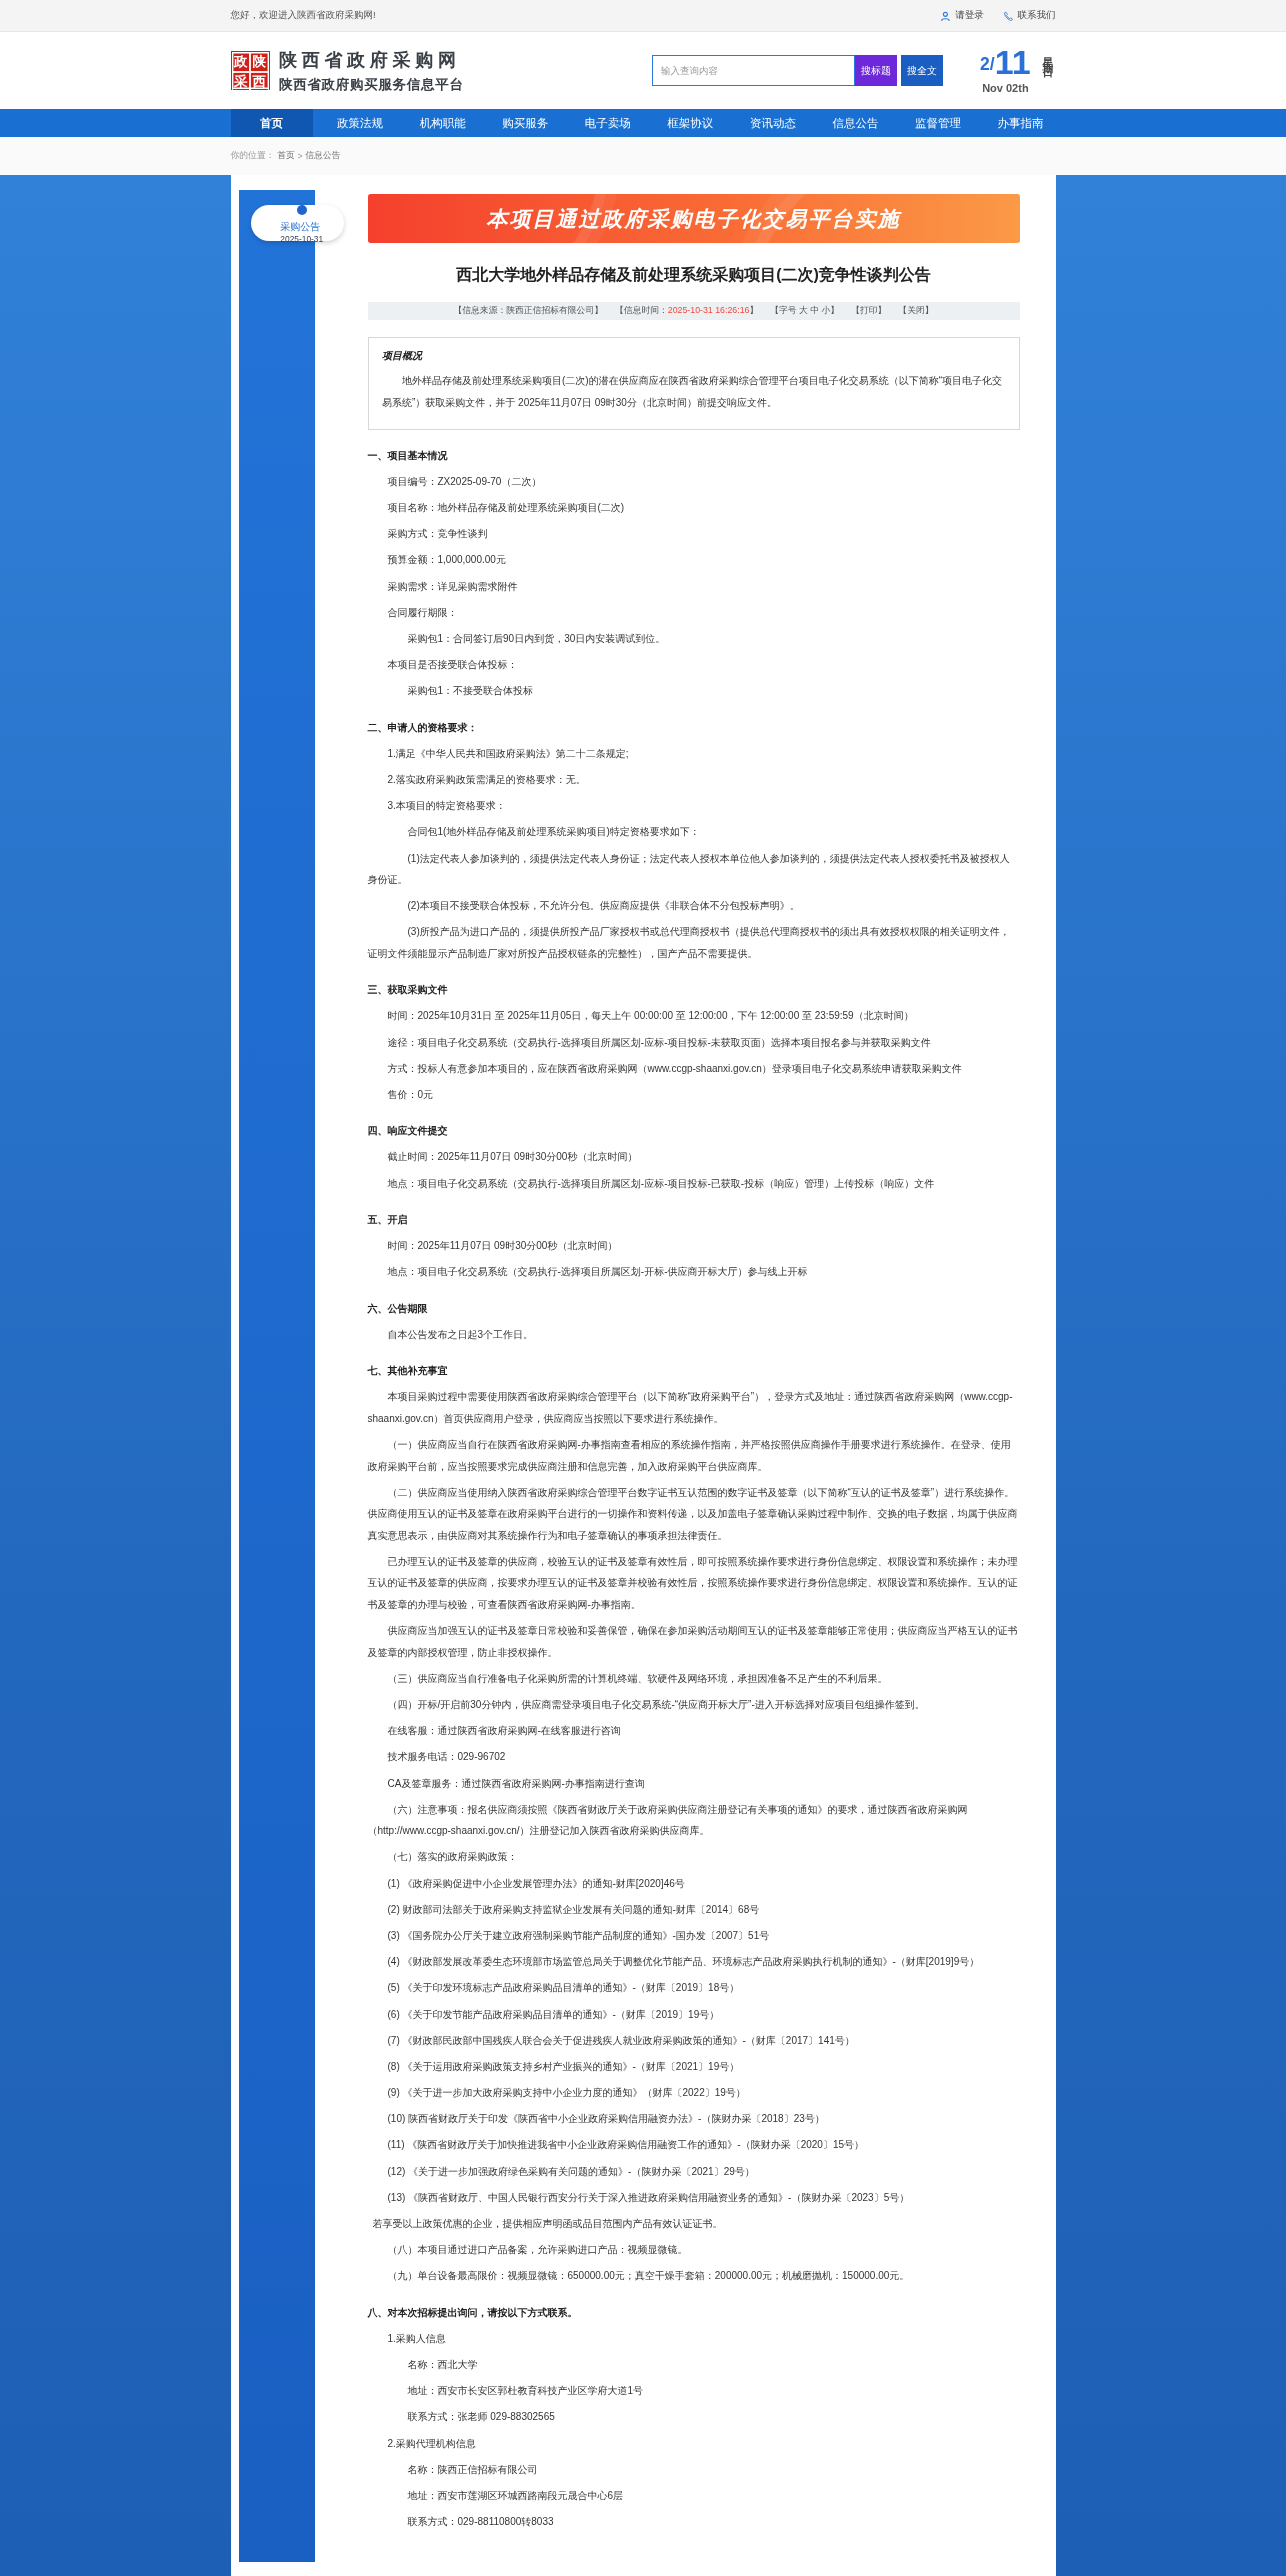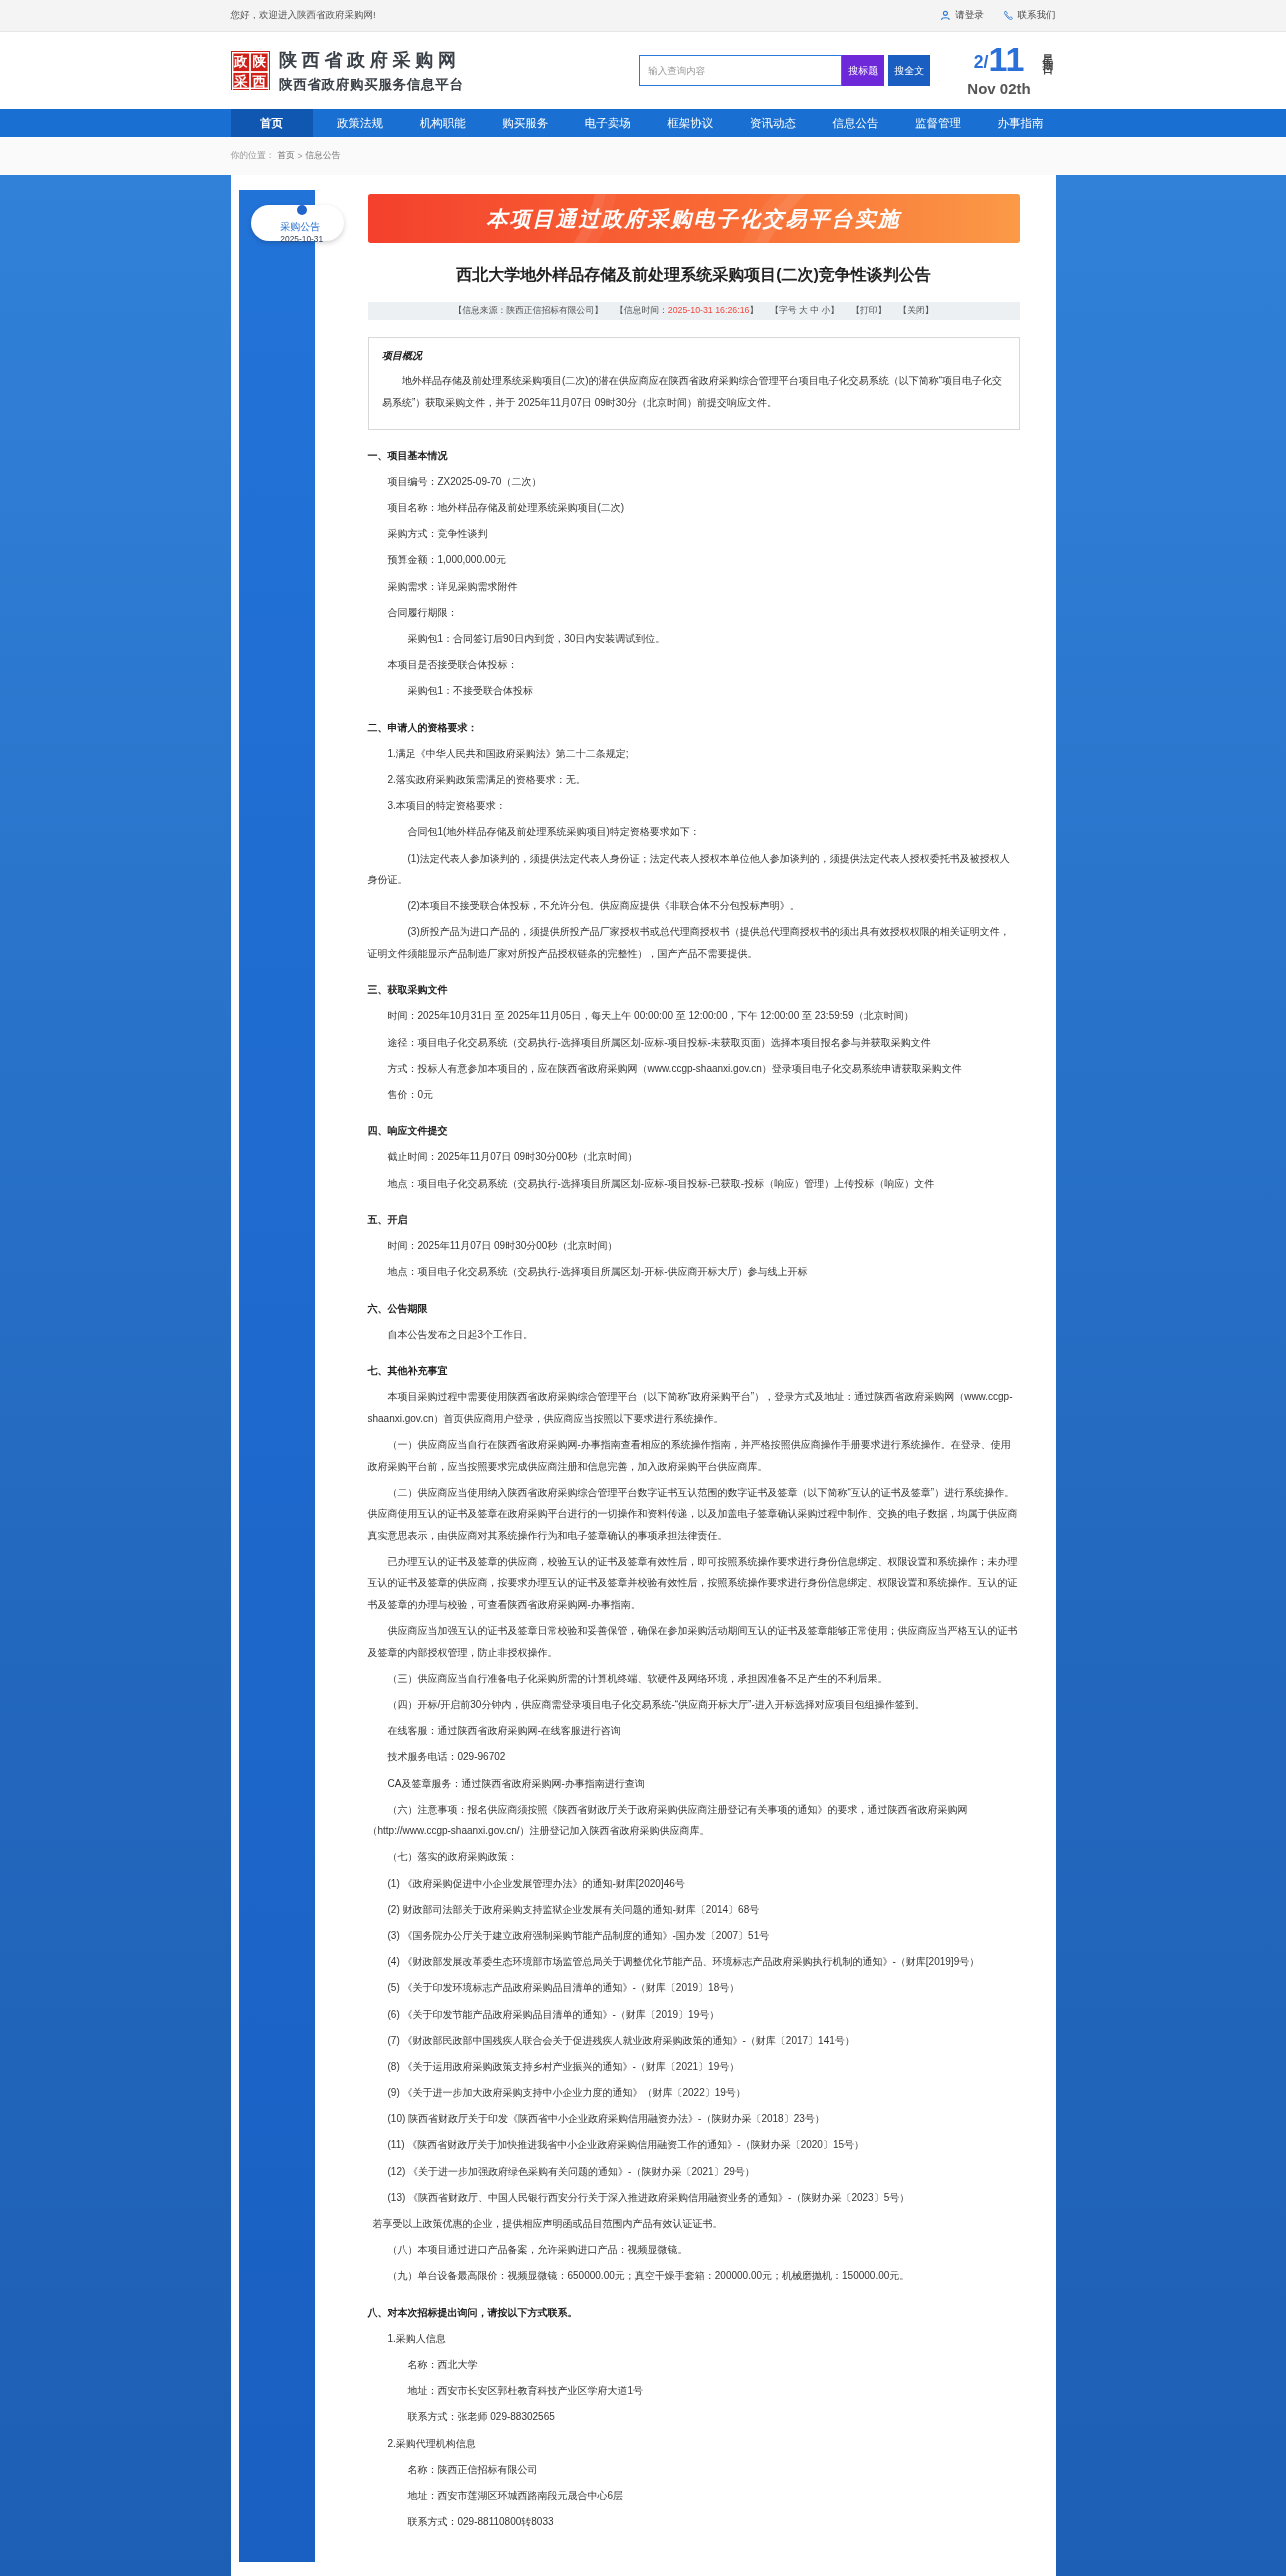--- a/index.html
+++ b/index.html
@@ -4,21 +4,21 @@
 <style>
   * { box-sizing: border-box; margin: 0; padding: 0; }
   html, body { width: 1286px; font-family: "Liberation Sans", "DejaVu Sans", sans-serif; }
   body { background: #fff; }
   .container { width: 825px; margin: 0 auto; position: relative; }
 
   
   .topbar { height: 32px; background: #f4f4f4; border-bottom: 0.7px solid #e7e7e7; font-size: 9.5px; color: #555; }
   .topbar .container { display: flex; align-items: center; height: 100%; }
   .topbar-right { margin-left: auto; display: flex; align-items: center; gap: 19px; }
-  .top-link { display: flex; align-items: center; gap: 4px; color: #444; cursor: pointer; font-family: Liberation Mono, monospace; }
+  .top-link { display: flex; align-items: flex-end; gap: 4px; color: #444; cursor: pointer; font-family: Liberation Mono, monospace; }
   .top-link svg { display: block; }
 
   
   .header { height: 77px; background: #fff; }
   .header .container { display: flex; align-items: center; height: 100%; }
   .logo-box { width: 39px; height: 39px; background: #cf2018; border: 1.4px solid #cf2018; display: grid; grid-template-columns: 1fr 1fr; grid-template-rows: 1fr 1fr; box-shadow: inset 0 0 0 1.4px #fff; }
   .logo-box span { display: flex; align-items: center; justify-content: center; color: #fff; font-weight: bold; font-size: 13.5px; border: 0.7px solid rgba(255,255,255,.9); }
   .site-titles { margin-left: 9.5px; }
   .site-name { font-size: 18px; font-weight: bold; color: #3a4047; letter-spacing: 4.7px; }
   .site-sub { font-size: 13.5px; font-weight: bold; color: #3a4047; margin-top: 4px; letter-spacing: 0.7px; }
@@ -26,21 +26,21 @@
   .search-input { width: 203px; border: 1.4px solid #2a78dc; padding: 0 8px; font-size: 9.5px; color: #333; outline: none; }
   .search-input::placeholder { color: #999; }
   .btn-search { border: none; color: #fff; font-size: 10px; width: 42px; cursor: pointer; }
   .btn-title { background: #6d28d9; }
   .btn-full { background: #1b5ec2; margin-left: 4px; }
   .date-block { margin-left: 37px; display: flex; align-items: flex-start; gap: 10.8px; }
   .date-nums { text-align: center; }
   .date-top { display: flex; align-items: flex-end; justify-content: center; color: #2b6fd8; font-weight: bold; }
   .date-prefix { font-size: 17.6px; line-height: 1.1; padding-bottom: 2.7px; }
   .date-day { font-size: 34px; line-height: 0.9; }
-  .date-en { font-size: 15px; color: #555; font-weight: bold; margin-top: 5.4px; }
+  .date-en { font-size: 11px; color: #555; font-weight: bold; margin-top: 5.4px; }
   .weekday { writing-mode: vertical-rl; letter-spacing: 5.4px; font-size: 10.8px; font-weight: bold; color: #444; padding-top: 1.4px; }
 
   
   .nav { height: 28px; background: #1a70d2; }
   .nav .container { display: flex; align-items: stretch; height: 100%; }
   .nav-item { display: flex; align-items: center; justify-content: center; color: #fff; font-size: 11.5px; font-weight: 500; text-decoration: none; padding: 0 12px; cursor: pointer; }
   .nav-item.active { background: #0f57b0; width: 82px; font-weight: bold; }
   .nav-spacer { flex: 1; }
 
   

